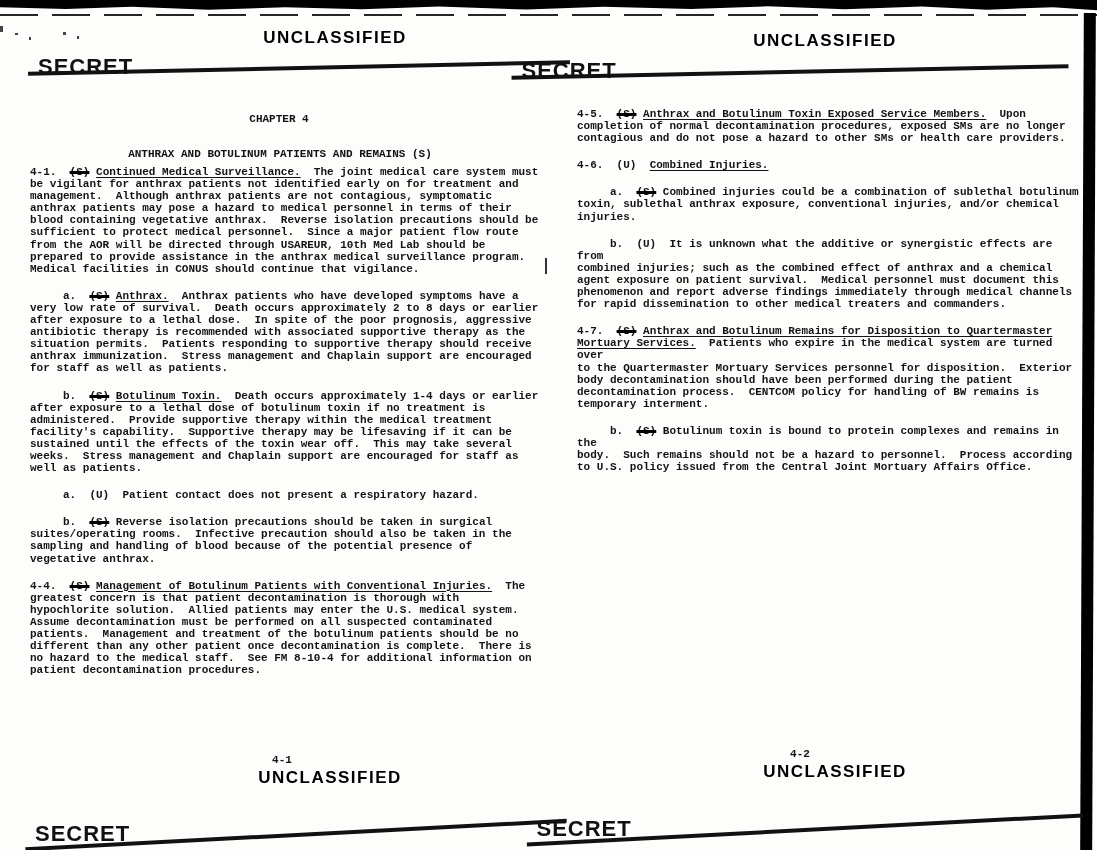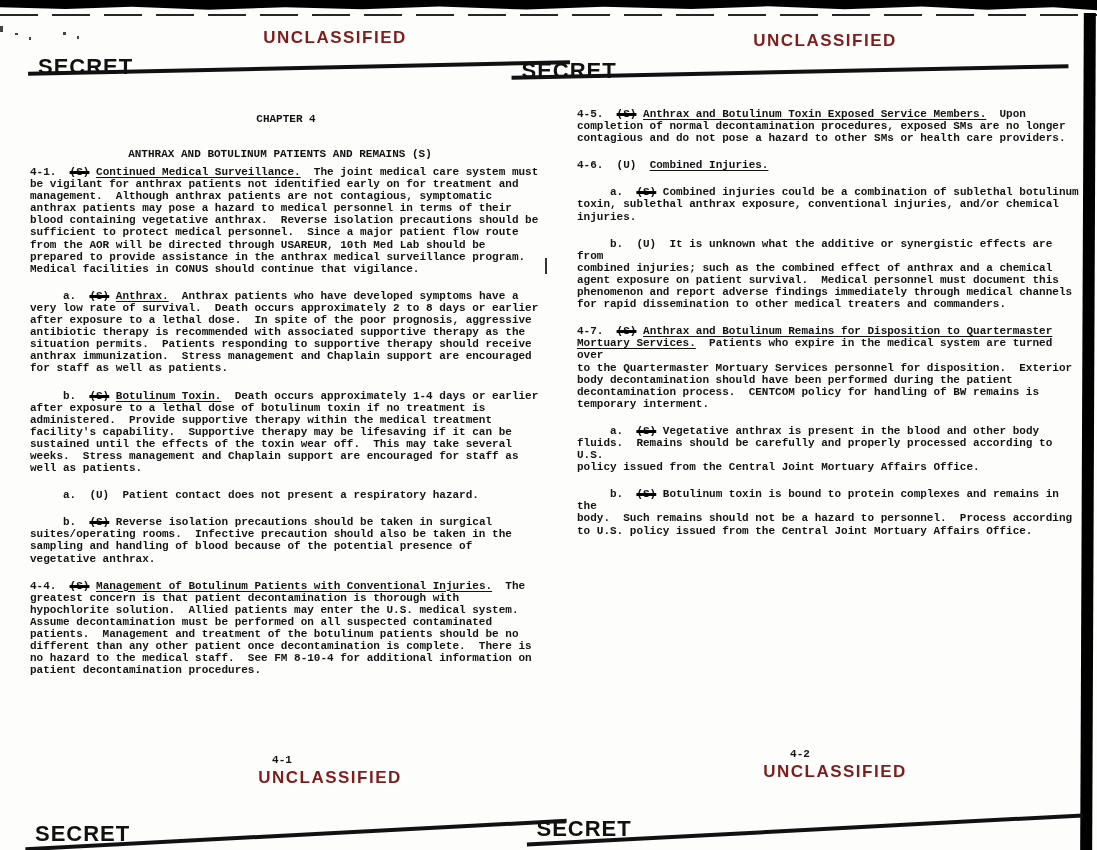--- a/index.html
+++ b/index.html
@@ -27,21 +27,21 @@
 
   
   .page { position:absolute; top:0; height:850px; }
   #page-left  { left:30px;  width:522px; }
   #page-right { left:545px; width:537px; }
 
   .abs { position:absolute; transform:translateX(-50%); white-space:nowrap; }
 
   .uncl {
     font-family:"Liberation Sans","DejaVu Sans",sans-serif;
-    font-weight:bold; font-size:17px; letter-spacing:1.5px; color:#7f1d1d;
+    font-weight:bold; font-size:17px; letter-spacing:1.5px; color:#000000;
   }
   .secret {
     font-family:"Liberation Sans","DejaVu Sans",sans-serif;
     font-weight:bold; font-size:22px; letter-spacing:1px; color:#111;
     position:relative;
   }
   .secret::after {
     content:""; position:absolute; left:-10px; right:-10px; top:46%; height:3.5px;
     background:#111; transform:rotate(-1.2deg);
   }
@@ -69,21 +69,21 @@
 <div class="speck" style="left:15px;top:33px;width:3px;height:2px;"></div>
 <div class="speck" style="left:29px;top:37px;width:2px;height:3px;"></div>
 <div class="speck" style="left:63px;top:32px;width:3px;height:3px;"></div>
 <div class="speck" style="left:77px;top:36px;width:2px;height:3px;"></div>
 <div class="col-tick"></div>
 
 <div class="page" id="page-left">
   <div class="abs uncl" style="left:305px;top:28px;">UNCLASSIFIED</div>
   <div class="abs secret" style="left:269px;top:54px;">SECRET</div>
 
-  <div class="abs mono-c" style="left:256px;top:113px;">CHAPTER 4</div>
+  <div class="abs mono-c" style="left:249px;top:113px;">CHAPTER 4</div>
   <div class="abs mono-c" style="left:250px;top:148px;">ANTHRAX AND BOTULINUM PATIENTS AND REMAINS (S)</div>
 
   <div class="page-body">
       <div class="para"><span>4-1.  </span><span class="seg-struck">(S)</span><span> </span><span class="seg-u">Continued Medical Surveillance.</span><span>  The joint medical care system must
 be vigilant for anthrax patients not identified early on for treatment and
 management.  Although anthrax patients are not contagious, symptomatic
 anthrax patients may pose a hazard to medical personnel in terms of their
 blood containing vegetative anthrax.  Reverse isolation precautions should be
 sufficient to protect medical personnel.  Since a major patient flow route
 from the AOR will be directed through USAREUR, 10th Med Lab should be
@@ -139,23 +139,20 @@
 combined injuries; such as the combined effect of anthrax and a chemical
 agent exposure on patient survival.  Medical personnel must document this
 phenomenon and report adverse findings immediately through medical channels
 for rapid dissemination to other medical treaters and commanders.</span></div>
       <div class="para"><span>4-7.  </span><span class="seg-struck">(S)</span><span> </span><span class="seg-u">Anthrax and Botulinum Remains for Disposition to Quartermaster
 Mortuary Services.</span><span>  Patients who expire in the medical system are turned over
 to the Quartermaster Mortuary Services personnel for disposition.  Exterior
 body decontamination should have been performed during the patient
 decontamination process.  CENTCOM policy for handling of BW remains is
 temporary interment.</span></div>
-      <div class="para"><span>     a.  </span><span class="seg-struck">(S)</span><span> Vegetative anthrax is present in the blood and other body
-fluids.  Remains should be carefully and properly processed according to U.S.
-policy issued from the Central Joint Mortuary Affairs Office.</span></div>
       <div class="para"><span>     b.  </span><span class="seg-struck">(S)</span><span> Botulinum toxin is bound to protein complexes and remains in the
 body.  Such remains should not be a hazard to personnel.  Process according
 to U.S. policy issued from the Central Joint Mortuary Affairs Office.</span></div>
     </div>
 
   <div class="abs mono-c" style="left:255px;top:748px;">4-2</div>
   <div class="abs uncl" style="left:290px;top:762px;">UNCLASSIFIED</div>
   <div class="abs secret tilt" style="left:260px;top:790px;">SECRET</div>
 </div>
 

